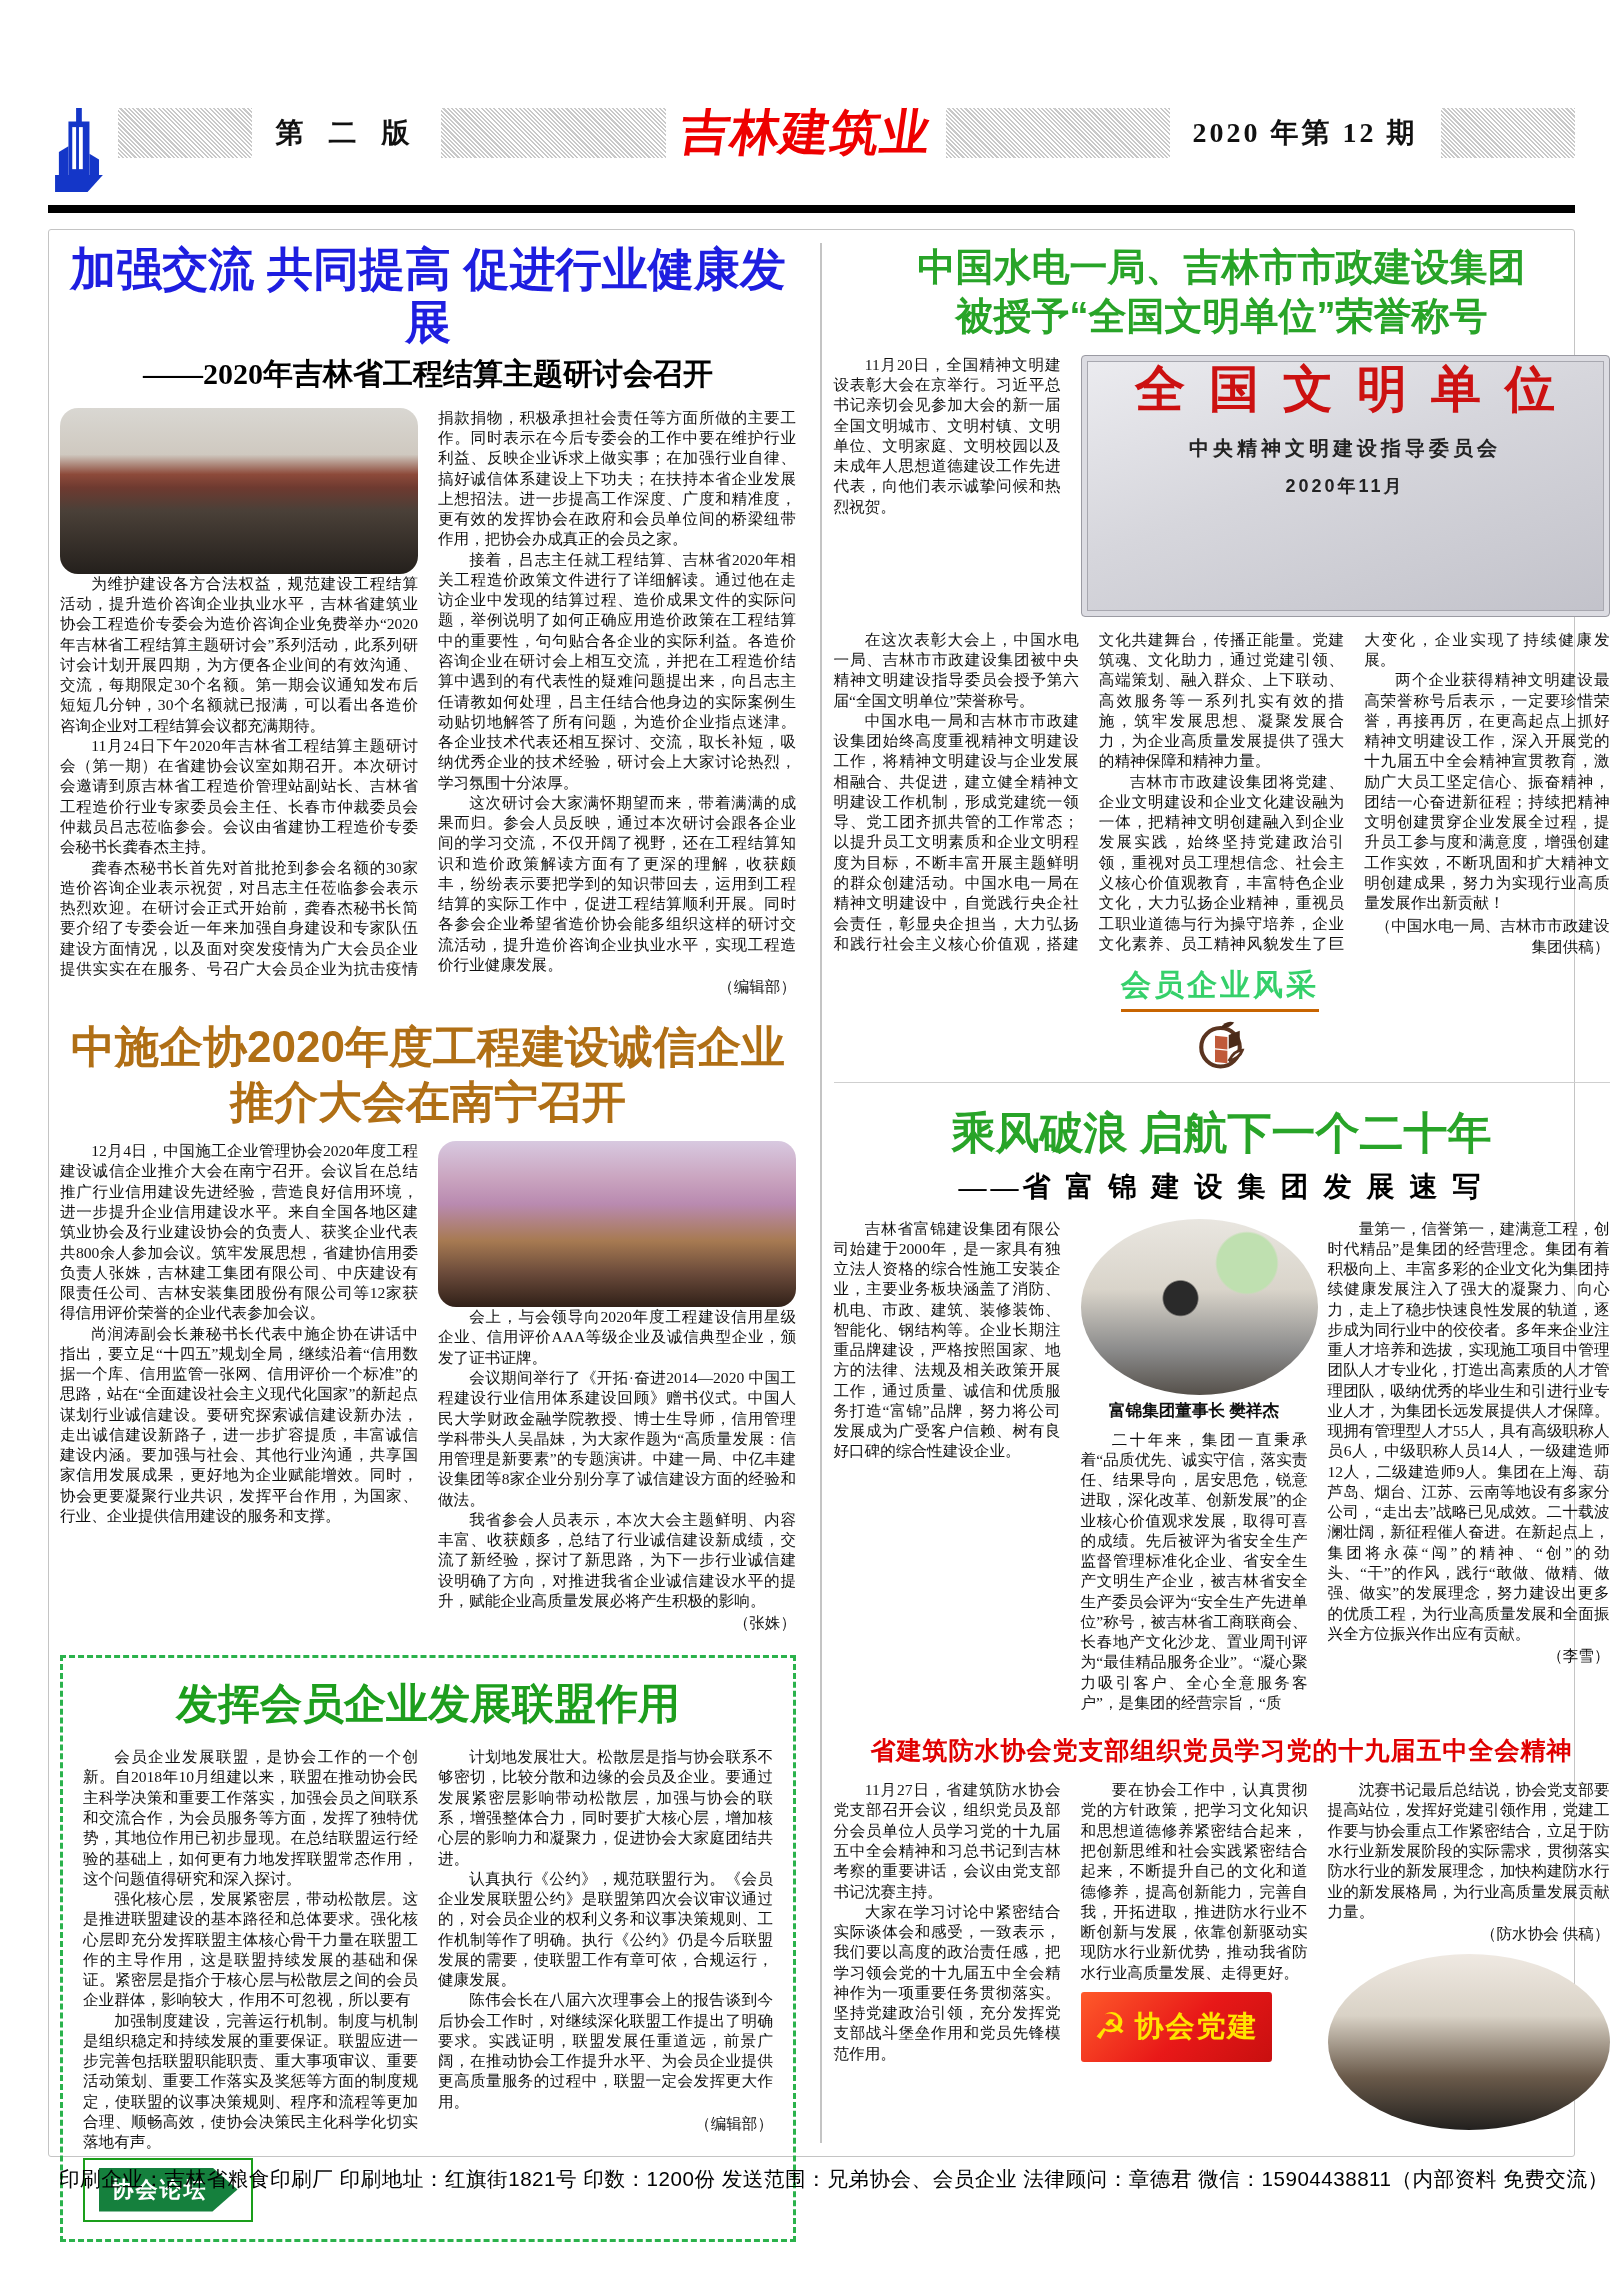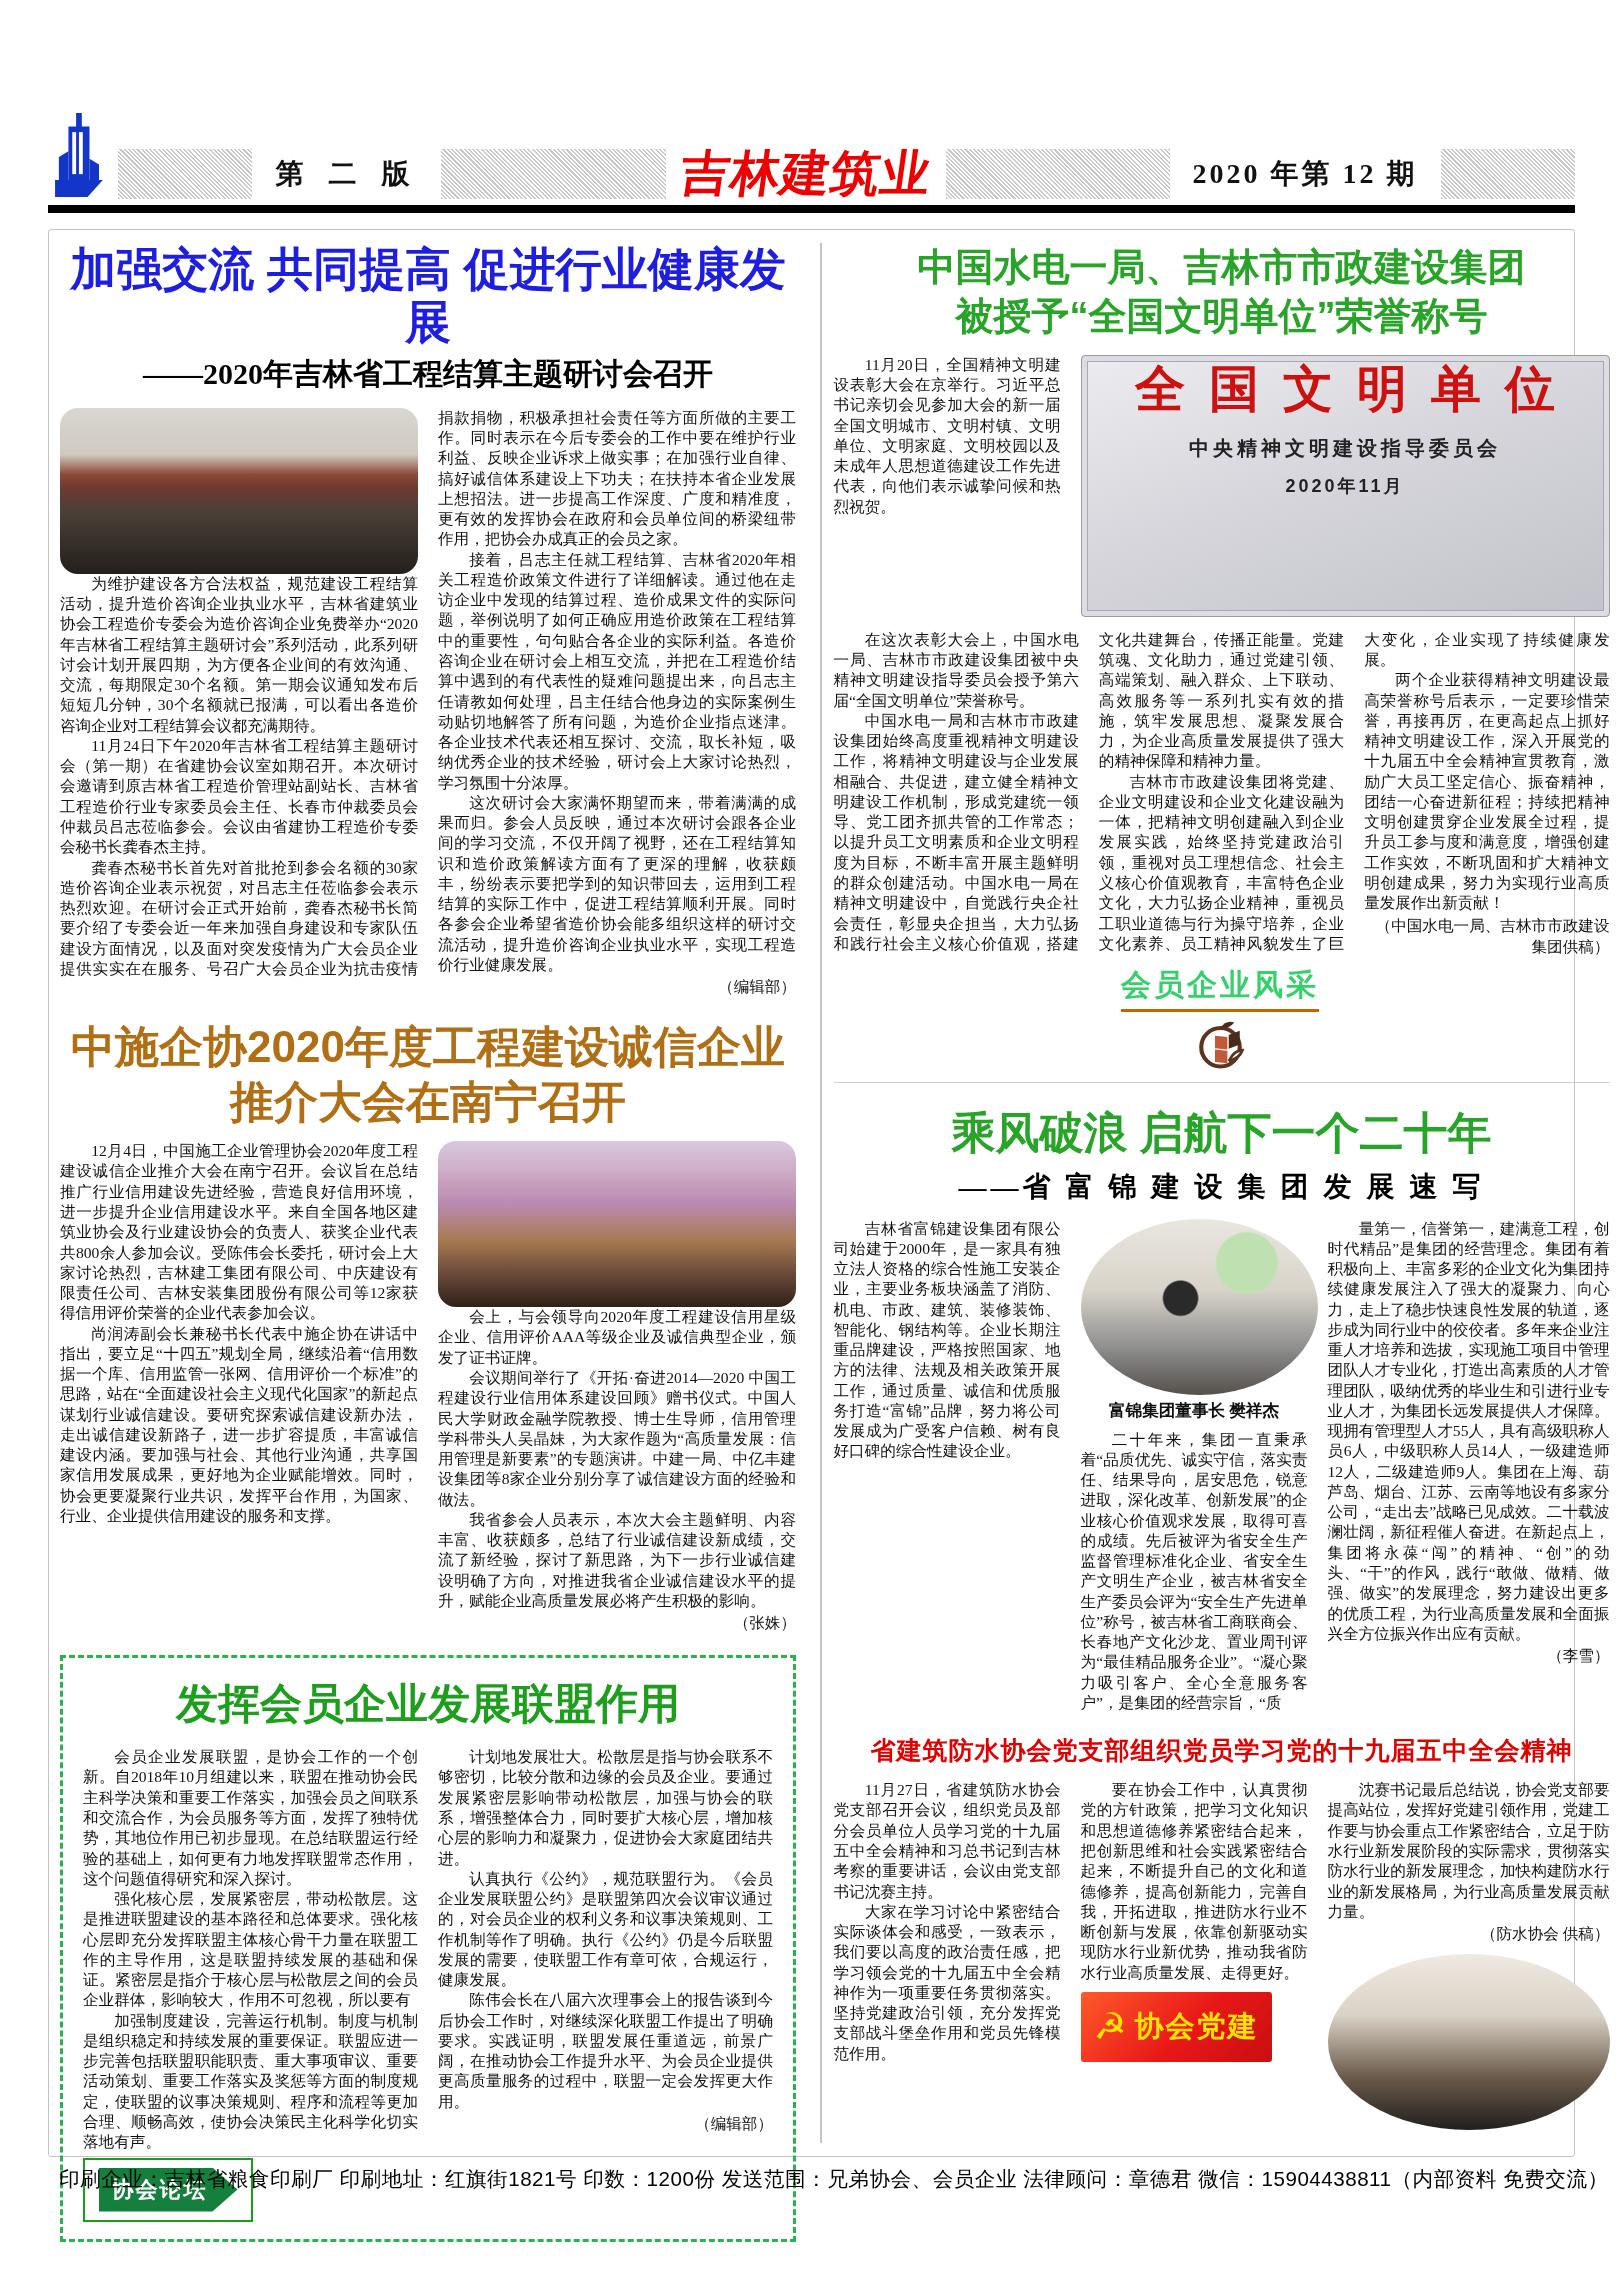--- a/index.html
+++ b/index.html
@@ -1,19 +1,19 @@
 <!DOCTYPE html>
 <html style="font-size:8px"><head>
 <meta charset="utf-8">
 <style>
   html,body{margin:0;padding:0;background:#ffffff;}
   .page{position:relative;width:1623px;height:2295px;background:#ffffff;overflow:hidden;
         font-family:"Liberation Serif",serif;color:#111;}
   
-  .header{position:absolute;top:108px;left:48px;right:48px;height:91px;display:flex;align-items:flex-end;}
+  .header{position:absolute;top:108px;left:48px;right:48px;height:91px;display:flex;align-items:flex-start;}
   .logo{width:60px;height:86px;flex:0 0 auto;margin-right:10px;}
   .band{flex:1;display:flex;align-items:stretch;height:50px;}
   .hatch{background:repeating-linear-gradient(45deg,#c9c9c9 0 1.5px,#ffffff 1.5px 3px);}
   .h1x{flex:1.2}.h2x{flex:2}.h3x{flex:2}.h4x{flex:1.2}
   .band-label{display:flex;align-items:center;justify-content:center;padding:0 23px;
               font-family:"Liberation Serif",serif;font-weight:bold;font-size:28px;letter-spacing:9px;}
   .masthead{display:flex;align-items:center;justify-content:center;padding:0 15px;
             font-family:"Liberation Serif",serif;font-weight:bold;font-size:49px;color:#ee0000;
             transform:skewX(-8deg);letter-spacing:1px;}
   .issue{font-size:28px;letter-spacing:3px;font-weight:bold;}
@@ -124,21 +124,21 @@
           <p class="p">接着，吕志主任就工程结算、吉林省2020年相关工程造价政策文件进行了详细解读。通过他在走访企业中发现的结算过程、造价成果文件的实际问题，举例说明了如何正确应用造价政策在工程结算中的重要性，句句贴合各企业的实际利益。各造价咨询企业在研讨会上相互交流，并把在工程造价结算中遇到的有代表性的疑难问题提出来，向吕志主任请教如何处理，吕主任结合他身边的实际案例生动贴切地解答了所有问题，为造价企业指点迷津。各企业技术代表还相互探讨、交流，取长补短，吸纳优秀企业的技术经验，研讨会上大家讨论热烈，学习氛围十分浓厚。</p>
           <p class="p">这次研讨会大家满怀期望而来，带着满满的成果而归。参会人员反映，通过本次研讨会跟各企业间的学习交流，不仅开阔了视野，还在工程结算知识和造价政策解读方面有了更深的理解，收获颇丰，纷纷表示要把学到的知识带回去，运用到工程结算的实际工作中，促进工程结算顺利开展。同时各参会企业希望省造价协会能多组织这样的研讨交流活动，提升造价咨询企业执业水平，实现工程造价行业健康发展。</p>
           <div class="byline">（编辑部）</div>
         </div>
       </div>
 
       <div class="art">
         <h1 class="headline t-orange"><span>中施企协2020年度工程建设诚信企业</span><br>
           <span>推介大会在南宁召开</span></h1>
         <div class="body2">
-          <p class="p">12月4日，中国施工企业管理协会2020年度工程建设诚信企业推介大会在南宁召开。会议旨在总结推广行业信用建设先进经验，营造良好信用环境，进一步提升企业信用建设水平。来自全国各地区建筑业协会及行业建设协会的负责人、获奖企业代表共800余人参加会议。受陈伟会长委托，研讨会上大家讨论热烈，吉林建工集团有限公司、中庆建设有限责任公司、吉林安装集团股份有限公司等12家获得信用评价荣誉的企业代表参加会议。</p>
+          <p class="p">12月4日，中国施工企业管理协会2020年度工程建设诚信企业推介大会在南宁召开。会议旨在总结推广行业信用建设先进经验，营造良好信用环境，进一步提升企业信用建设水平。来自全国各地区建筑业协会及行业建设协会的负责人、获奖企业代表共800余人参加会议。筑牢发展思想，省建协信用委负责人张姝，吉林建工集团有限公司、中庆建设有限责任公司、吉林安装集团股份有限公司等12家获得信用评价荣誉的企业代表参加会议。</p>
           <p class="p">尚润涛副会长兼秘书长代表中施企协在讲话中指出，要立足“十四五”规划全局，继续沿着“信用数据一个库、信用监管一张网、信用评价一个标准”的思路，站在“全面建设社会主义现代化国家”的新起点谋划行业诚信建设。要研究探索诚信建设新办法，走出诚信建设新路子，进一步扩容提质，丰富诚信建设内涵。要加强与社会、其他行业沟通，共享国家信用发展成果，更好地为企业赋能增效。同时，协会更要凝聚行业共识，发挥平台作用，为国家、行业、企业提供信用建设的服务和支撑。</p>
           <div class="photo photo-hall"></div>
           <p class="p">会上，与会领导向2020年度工程建设信用星级企业、信用评价AAA等级企业及诚信典型企业，颁发了证书证牌。</p>
           <p class="p">会议期间举行了《开拓·奋进2014—2020 中国工程建设行业信用体系建设回顾》赠书仪式。中国人民大学财政金融学院教授、博士生导师，信用管理学科带头人吴晶妹，为大家作题为“高质量发展：信用管理是新要素”的专题演讲。中建一局、中亿丰建设集团等8家企业分别分享了诚信建设方面的经验和做法。</p>
           <p class="p">我省参会人员表示，本次大会主题鲜明、内容丰富、收获颇多，总结了行业诚信建设新成绩，交流了新经验，探讨了新思路，为下一步行业诚信建设明确了方向，对推进我省企业诚信建设水平的提升，赋能企业高质量发展必将产生积极的影响。</p>
           <div class="byline">（张姝）</div>
         </div>
       </div>
 
       <div class="greenbox">

